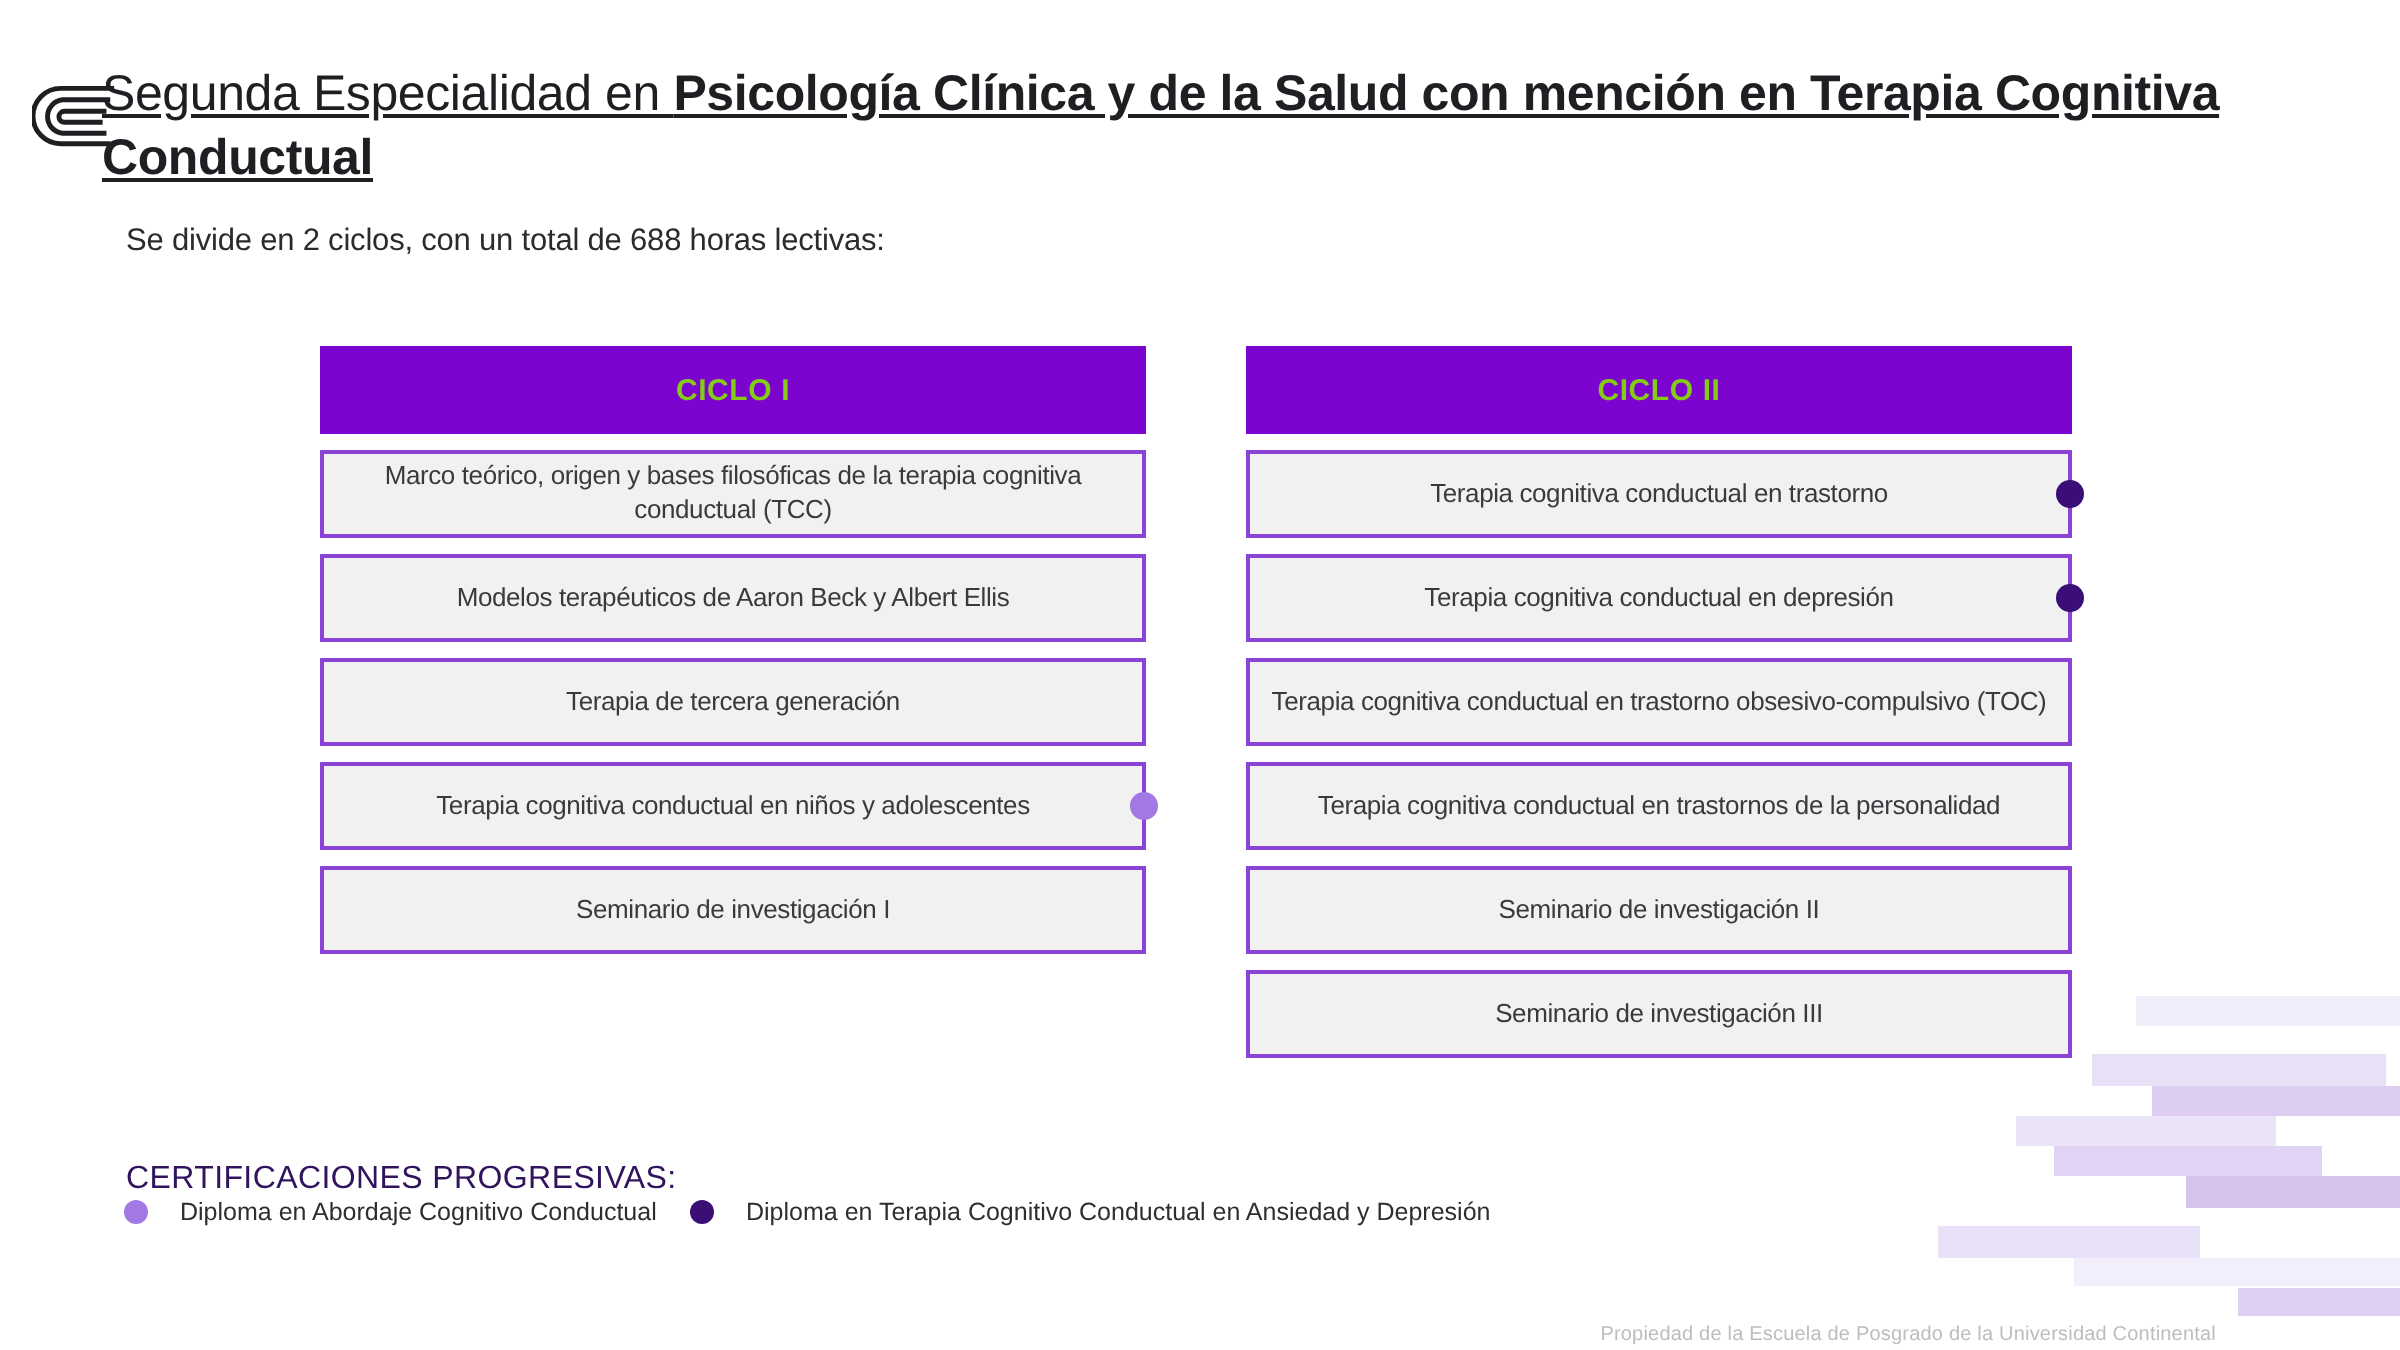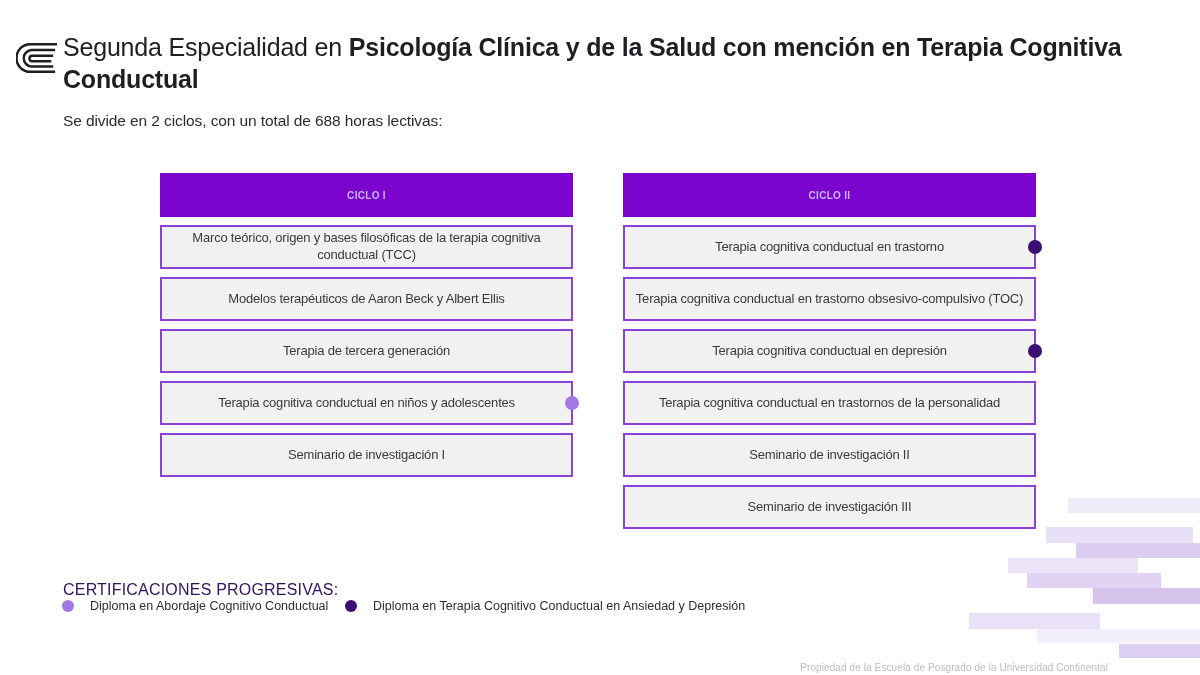--- a/index.html
+++ b/index.html
@@ -10,39 +10,40 @@
     background: #ffffff;
     font-family: "Liberation Sans", sans-serif;
     overflow: hidden;
     color: #1f1f23;
   }
   .logo {
     position: absolute; left: 16px; top: 41px;
     width: 42px; height: 35px;
   }
   .title {
-    position: absolute; left: 63px; top: 31px;
+    position: absolute; left: 51px; top: 31px;
     width: 1110px;
     font-size: 25px; line-height: 32px;
     font-weight: 500; color: #1f1f23;
     letter-spacing: -0.2px;
+    text-decoration: underline;
   }
   .title b { font-weight: 700; }
   .subtitle {
     position: absolute; left: 63px; top: 112px;
     font-size: 15.5px; color: #2b2b2e; letter-spacing: -0.1px;
   }
   .subtitle b { font-weight: 400; }
 
   .columns { position: absolute; left: 160px; top: 173px; width: 876px; display: flex; gap: 50px; }
   .column { width: 413px; }
   .col-header {
     height: 44px; margin-bottom: 8px;
     background: var(--purple, #7B04CE);
-    color: #c4b5fd; font-weight: 700; font-size: 10px; letter-spacing: 0.3px;
+    color: #84cc16; font-weight: 700; font-size: 15px; letter-spacing: 0.3px;
     display: flex; align-items: center; justify-content: center;
   }
   .course-box {
     position: relative;
     height: 44px; margin-bottom: 8px;
     background: var(--box-bg, #F2F1F2);
     border: 2px solid var(--box-border, #8A43D4);
     display: flex; align-items: center; justify-content: center;
     text-align: center;
     font-size: 13px; line-height: 1.3; letter-spacing: -0.2px;
@@ -114,25 +115,25 @@
       </div>
   </section>
   <section class="column">
     <header class="col-header">CICLO II</header>
     <div>
         <div class="course-box">
           <span>Terapia cognitiva conductual en trastorno</span>
           <span class="milestone-dot dot-dark"></span>
         </div>
         <div class="course-box">
-          <span>Terapia cognitiva conductual en trastorno obsesivo-compulsivo (TOC)</span>
+          <span>Terapia cognitiva conductual en depresión</span>
+          <span class="milestone-dot dot-dark"></span>
         </div>
         <div class="course-box">
-          <span>Terapia cognitiva conductual en depresión</span>
-          <span class="milestone-dot dot-dark"></span>
+          <span>Terapia cognitiva conductual en trastorno obsesivo-compulsivo (TOC)</span>
         </div>
         <div class="course-box">
           <span>Terapia cognitiva conductual en trastornos de la personalidad</span>
         </div>
         <div class="course-box">
           <span>Seminario de investigación II</span>
         </div>
         <div class="course-box">
           <span>Seminario de investigación III</span>
         </div>

